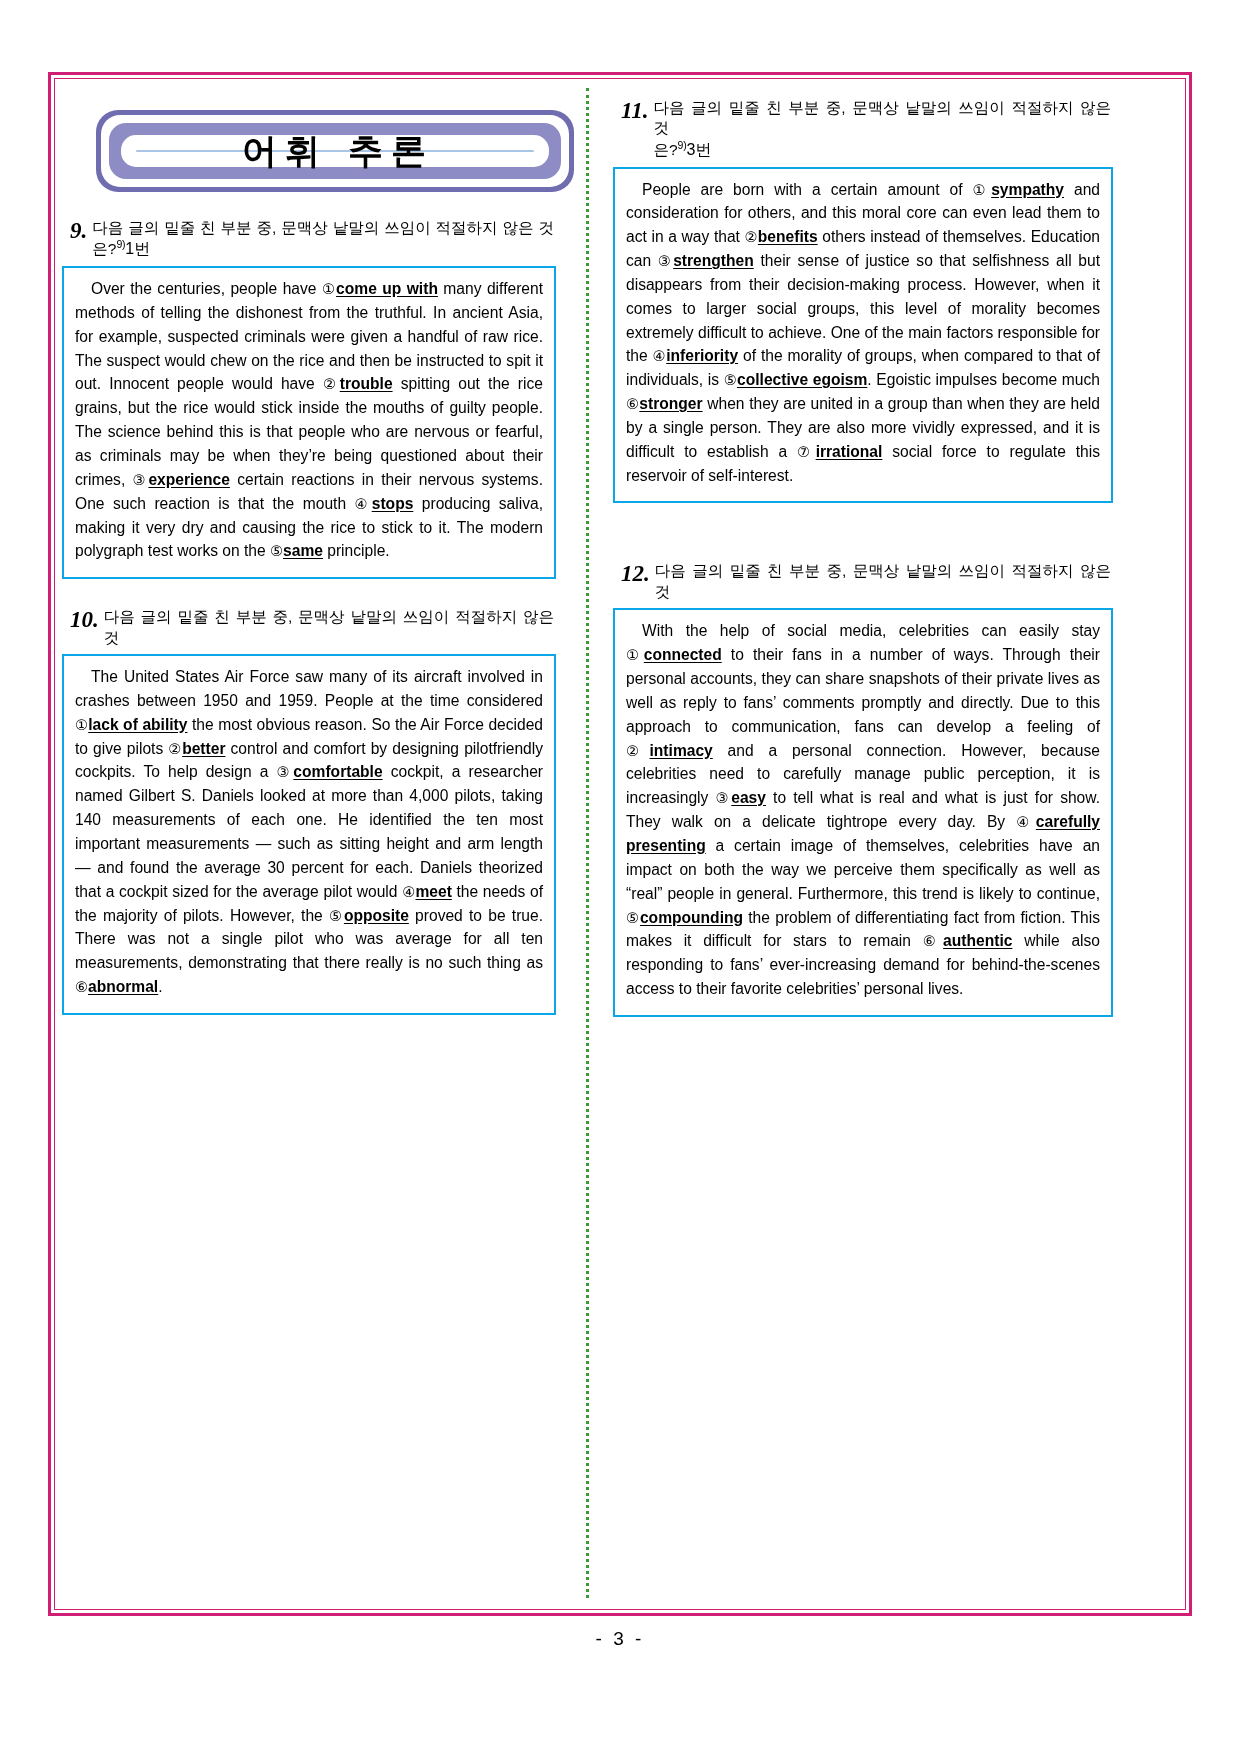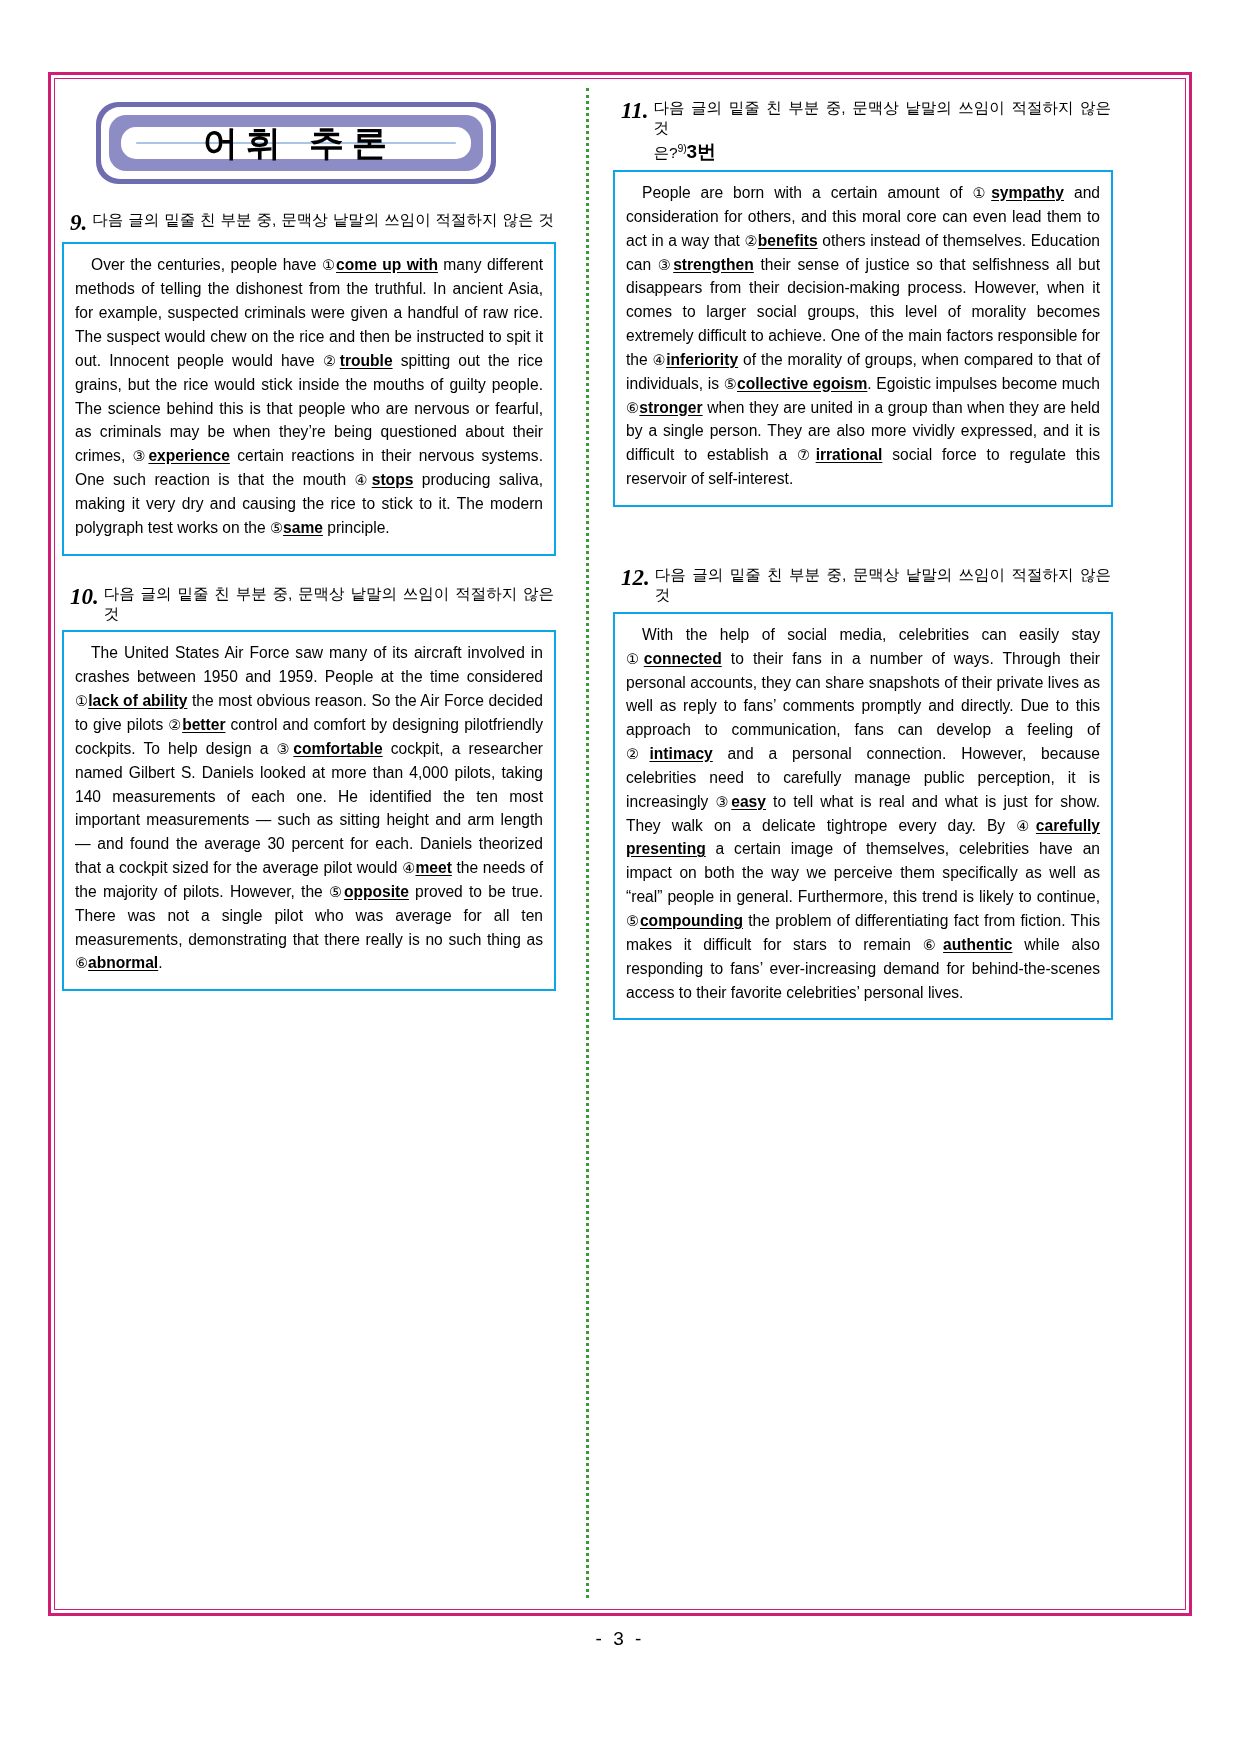--- a/index.html
+++ b/index.html
@@ -44,22 +44,22 @@
 
   .col-divider {
     width: 0;
     border-left: 3px dotted #3a9b35;
     margin: 4px 24px 6px 24px;
     align-self: stretch;
   }
 
   
   .banner-wrap {
-    margin: 18px 0 0 34px;
-    width: 400px;
+    margin: 26px 0 0 34px;
+    width: 478px;
     height: 82px;
     position: relative;
   }
   .banner-l1 {
     position: absolute; inset: 0;
     background: #6f6cb0;
     border-radius: 22px;
   }
   .banner-l2 {
     position: absolute; left: 5px; top: 5px; right: 5px; bottom: 5px;
@@ -120,21 +120,21 @@
   .qtext .tail {
     display: block;
     text-align: left;
     text-align-last: left;
   }
   .qsup {
     font-size: 10.5px;
     vertical-align: super;
     letter-spacing: -0.2px;
   }
-  .qref { font-size: 19px; font-weight: bold; }
+  .qref { font-size: 16px; }
 
   
   .passage {
     border: 2px solid #0aa6e8;
     margin-top: 6px;
     padding: 9px 11px 14px 11px;
     font-size: 15.6px;
     line-height: 1.53;
     color: #000;
     text-align: justify;
@@ -184,20 +184,21 @@
           </div>
         </div>
       </div>
     </div>
 
     <div class="qblock">
       <div class="qhead">
         <span class="qnum">9.</span>
         <span class="qtext">
           <span>다음 글의 밑줄 친 부분 중, 문맥상 낱말의 쓰임이 적절하지 않은 것</span>
+          <span class="tail"><span>은?</span><span class="qsup">9)</span><span class="qref">1번</span></span>
         </span>
       </div>
       <div class="passage"><span class="indent"></span>Over the centuries, people have <span class="circ">①</span><b>come up with</b> many different methods of telling the dishonest from the truthful. In ancient Asia, for example, suspected criminals were given a handful of raw rice. The suspect would chew on the rice and then be instructed to spit it out. Innocent people would have <span class="circ">②</span><b>trouble</b> spitting out the rice grains, but the rice would stick inside the mouths of guilty people. The science behind this is that people who are nervous or fearful, as criminals may be when they’re being questioned about their crimes, <span class="circ">③</span><b>experience</b> certain reactions in their nervous systems. One such reaction is that the mouth <span class="circ">④</span><b>stops</b> producing saliva, making it very dry and causing the rice to stick to it. The modern polygraph test works on the <span class="circ">⑤</span><b>same</b> principle.</div>
     </div>
 
     <div class="qblock" style="margin-top:28px;">
       <div class="qhead">
         <span class="qnum">10.</span>
         <span class="qtext">
           <span>다음 글의 밑줄 친 부분 중, 문맥상 낱말의 쓰임이 적절하지 않은 것</span>

